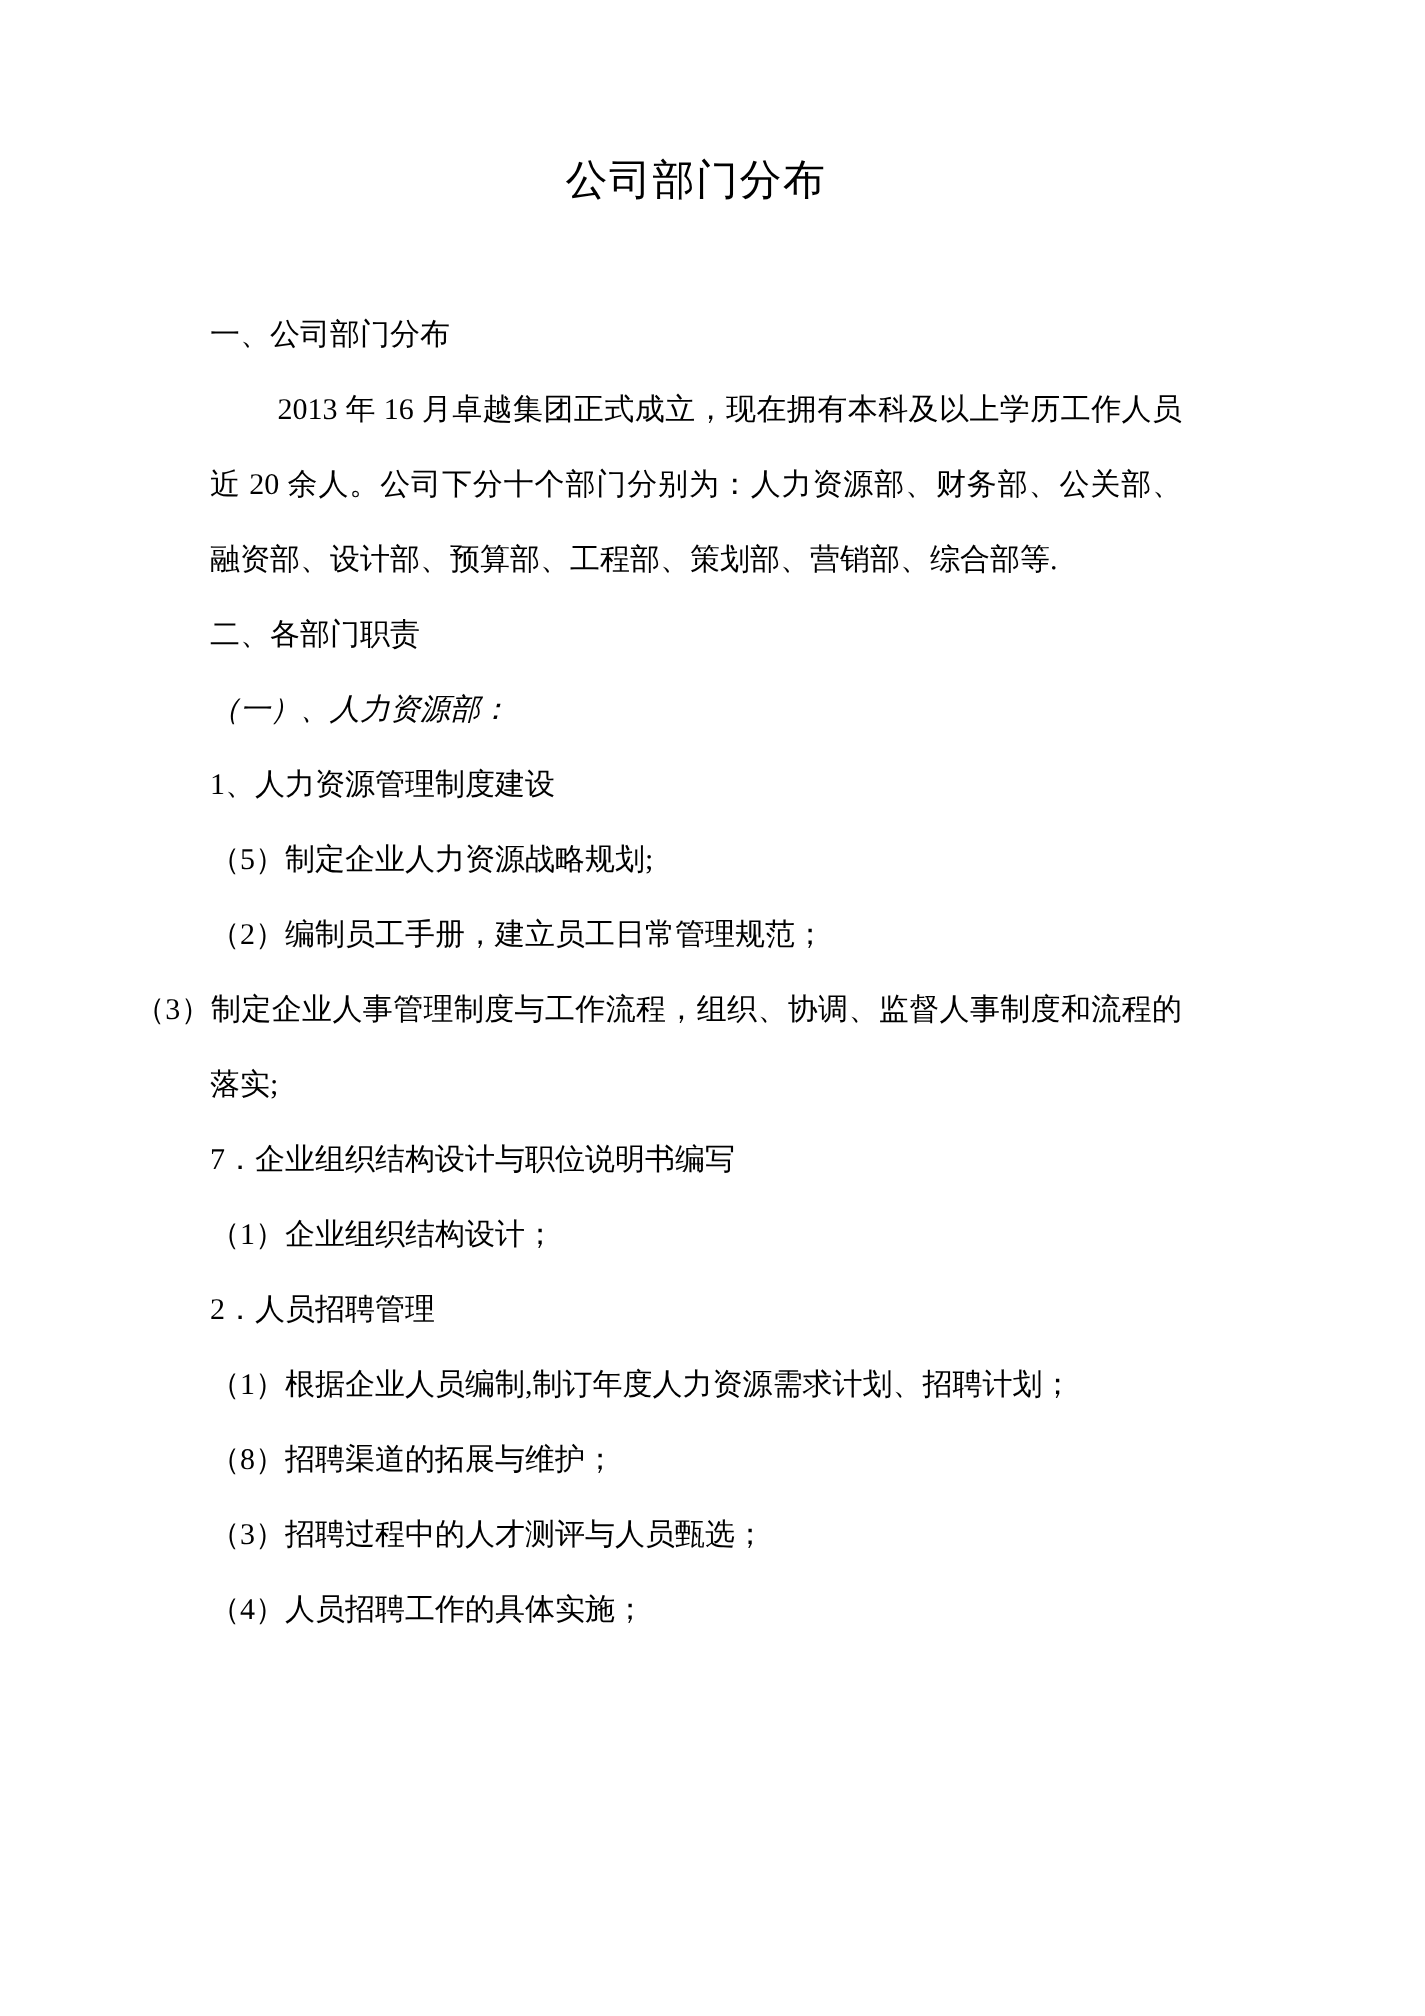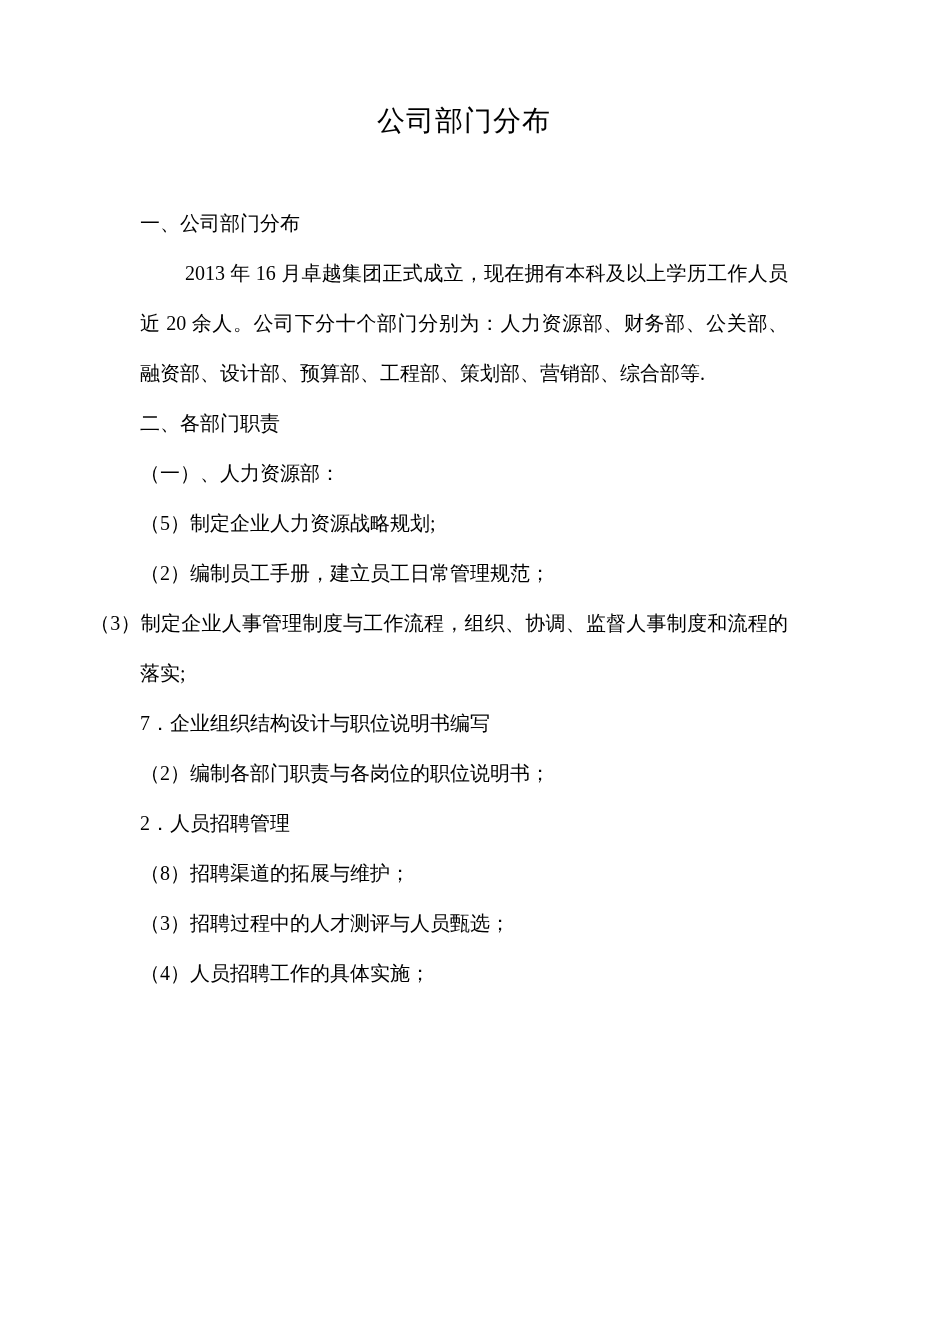--- a/index.html
+++ b/index.html
@@ -38,20 +38,21 @@
     margin: 0;
     padding: 0;
   }
   
   .heading {
     padding-left: 0;
   }
   
   .sub-heading {
     margin-left: -6px;
+    font-style: italic;
   }
   
   .body-indent {
     text-indent: 45px;
     text-align: justify;
   }
   
   .list-l1 {
     padding-left: 42px;
   }
@@ -70,23 +71,25 @@
 <body>
 
 <div class="page">
   <h1 class="doc-title">公司部门分布</h1>
 
   <div class="doc-body" id="doc-body">
       <p class="heading">一、公司部门分布</p>
       <p class="body-indent">2013 年 16 月卓越集团正式成立，现在拥有本科及以上学历工作人员近 20 余人。公司下分十个部门分别为：人力资源部、财务部、公关部、融资部、设计部、预算部、工程部、策划部、营销部、综合部等.</p>
       <p class="heading">二、各部门职责</p>
       <p class="sub-heading">（一）、人力资源部：</p>
+      <p class="list-l1">1、人力资源管理制度建设</p>
       <p class="list-l2">（5）制定企业人力资源战略规划;</p>
       <p class="list-l2">（2）编制员工手册，建立员工日常管理规范；</p>
       <p class="list-l2-hang">（3）制定企业人事管理制度与工作流程，组织、协调、监督人事制度和流程的落实;</p>
       <p class="list-l1">7．企业组织结构设计与职位说明书编写</p>
-      <p class="list-l2">（2）编制各部门职责与各岗位的职位说明书；</p>
+      <p class="list-l2">（1）企业组织结构设计；</p>
       <p class="list-l1">2．人员招聘管理</p>
+      <p class="list-l2">（1）根据企业人员编制,制订年度人力资源需求计划、招聘计划；</p>
       <p class="list-l2">（8）招聘渠道的拓展与维护；</p>
       <p class="list-l2">（3）招聘过程中的人才测评与人员甄选；</p>
       <p class="list-l2">（4）人员招聘工作的具体实施；</p>
     </div>
 </div>
 
 </body></html>

